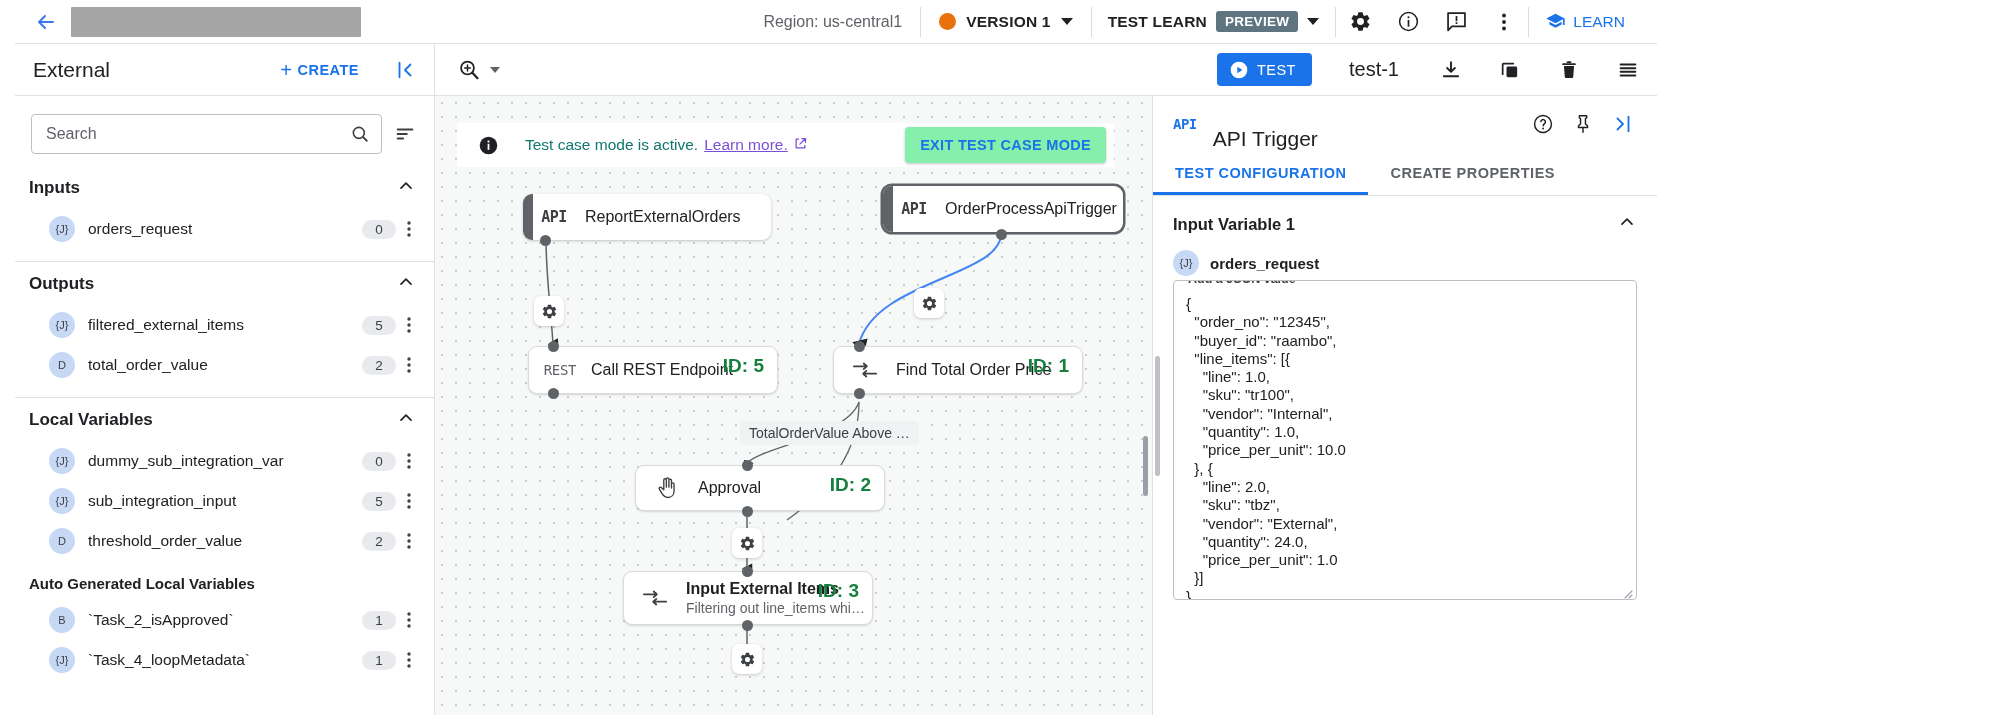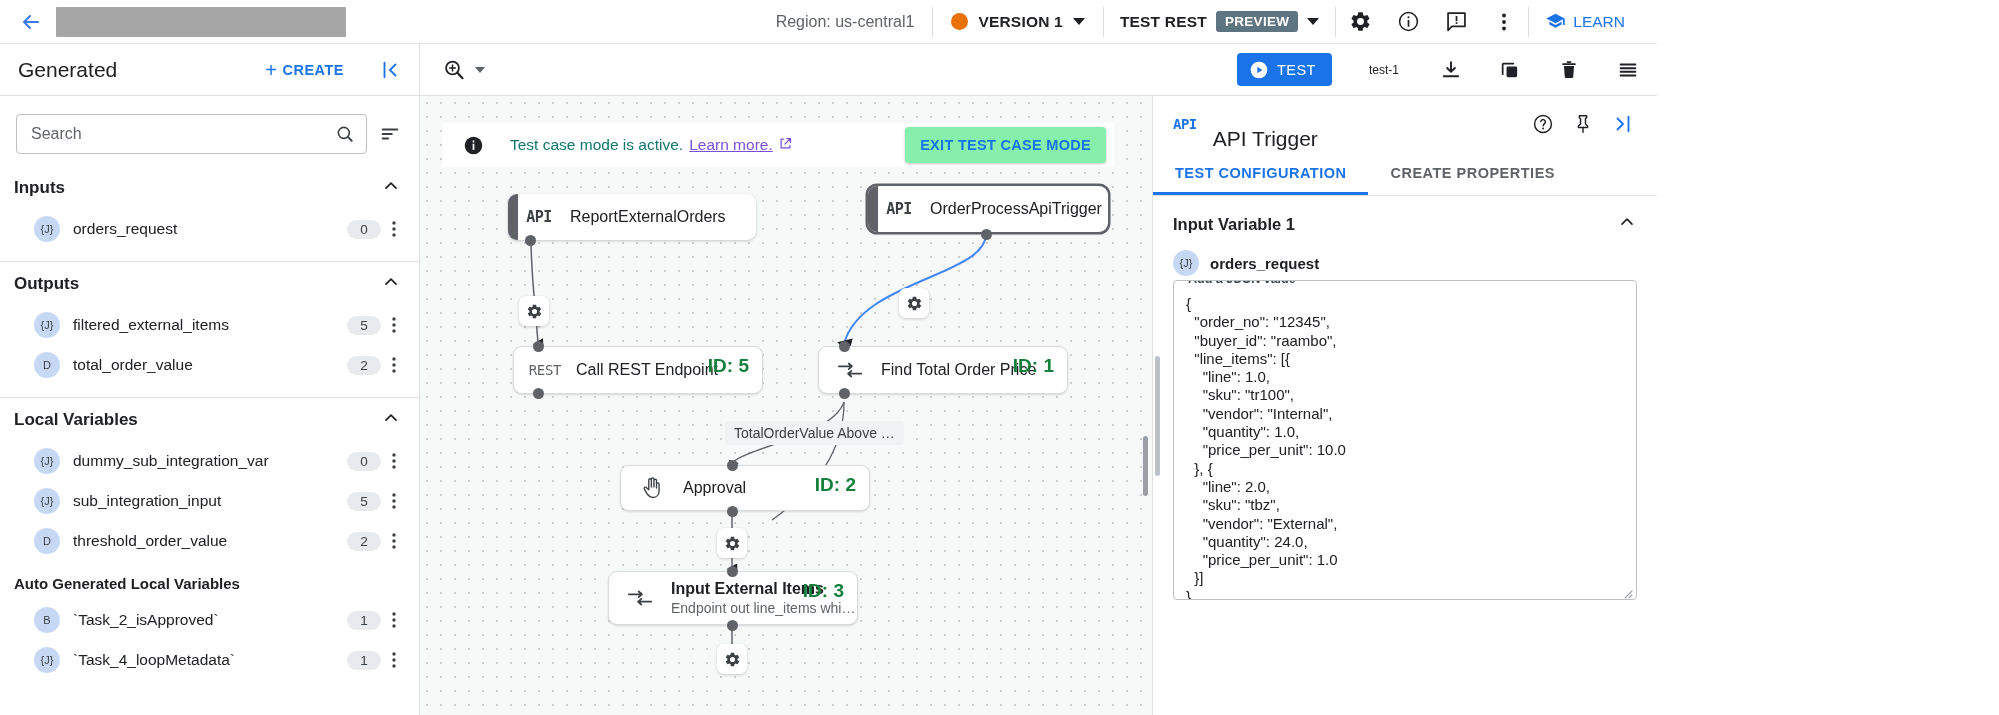--- a/index.html
+++ b/index.html
@@ -2,21 +2,21 @@
 <html><head>
 <meta charset="utf-8">
 <style>
   * { box-sizing: border-box; margin: 0; padding: 0; }
   html, body {
     width: 1999px; height: 715px;
     font-family: "Liberation Sans", sans-serif;
     background: #fff; overflow: hidden;
     -webkit-font-smoothing: antialiased;
   }
-  .app { position: relative; width: 1657px; height: 715px; display: flex; flex-direction: column; }
+  .app { position: relative; width: 1657px; height: 715px; display: flex; flex-direction: column; padding-left: 15px; }
 
   
   .topbar {
     height: 44px; min-height: 44px; background: #fff;
     border-bottom: 1px solid #e0e0e0;
     display: flex; align-items: center; padding: 0 14px;
   }
   .back-arrow { width: 34px; height: 34px; display:flex; align-items:center; justify-content:center; color:#3b78e7; cursor:pointer; }
   .title-redaction { width: 290px; height: 30px; background: #a6a6a6; margin-left: 8px; border-radius: 1px; }
   .topbar-spacer { flex: 1; }
@@ -39,21 +39,21 @@
   .panel-title { font-size: 21px; color:#202124; flex:1;}
   .create-btn { display:flex; align-items:center; gap:5px; color:#1a73e8; font-size:14.5px; font-weight:bold; letter-spacing:.5px; cursor:pointer; padding-right:16px;}
   .plus-glyph { font-size:20px; font-weight:normal; line-height:1;}
   .vdiv { width:1px; background:#dadce0; margin: 11px 0; }
   .collapse-btn { width: 58px; display:flex;align-items:center;justify-content:center;color:#1a73e8;cursor:pointer;font-size:20px;}
   .subbar-canvas { flex:1; display:flex; align-items:center; }
   .zoom-ctl { display:flex; align-items:center; gap:9px; padding: 0 20px 0 22px; cursor:pointer;}
   .caret-sm { width:0;height:0;border-left:5px solid transparent;border-right:5px solid transparent;border-top:6px solid #5f6368;}
   .subbar-canvas-spacer { flex:1; }
   .test-btn { background:#1a73e8; color:#fff; border-radius:4px; height:33px; display:flex; align-items:center; gap:8px; padding: 0 16px 0 12px; font-size:14.5px; font-weight:normal; letter-spacing:.5px; cursor:pointer;}
-  .testname { font-size:12px; color:#202124; padding: 0 22px; white-space:nowrap;}
+  .testname { font-size:20px; color:#202124; padding: 0 22px; white-space:nowrap;}
   .sb-icon { width:58px; height:52px; display:flex;align-items:center;justify-content:center; cursor:pointer; color:#202124;}
 
   
   .body-row { flex:1; display:flex; min-height:0; }
 
   
   .sidebar { width:420px; min-width:420px; border-right:1px solid #e0e0e0; display:flex; flex-direction:column; background:#fff; overflow:hidden;}
   .search-row { display:flex; align-items:center; padding: 18px 16px 12px 16px; gap:10px;}
   .search-box { flex:1; height:40px; border:1px solid #bdc1c6; border-radius:4px; display:flex; align-items:center; padding: 0 11px 0 14px;}
   .search-box input { border:none; outline:none; flex:1; font-size:16px; color:#202124; font-family:"Liberation Sans", sans-serif; background:transparent;}
@@ -142,21 +142,21 @@
     <div class="tb-sep"></div>
 
     <div class="tb-version">
       <span class="version-dot"></span>
       <span class="version-label">VERSION 1</span>
       <span class="caret-down"></span>
     </div>
     <div class="tb-sep"></div>
 
     <div class="tb-testcase">
-      <span class="tc-label">TEST REST</span>
+      <span class="tc-label">TEST LEARN</span>
       <span class="preview-chip">PREVIEW</span>
       <span class="caret-down"></span>
     </div>
     <div class="tb-sep"></div>
 
     <div class="tb-icons">
       <div class="tb-icon">
         <svg width="23" height="23" viewBox="0 0 24 24" fill="#202124">
             <path d="M19.14 12.94a7.5 7.5 0 000-1.88l2.03-1.58a.5.5 0 00.12-.64l-1.92-3.32a.5.5 0 00-.6-.22l-2.39.96a7.3 7.3 0 00-1.63-.94l-.36-2.54a.5.5 0 00-.5-.42h-3.84a.5.5 0 00-.5.42l-.36 2.54c-.59.24-1.13.56-1.63.94l-2.39-.96a.5.5 0 00-.6.22L2.65 8.84a.5.5 0 00.12.64l2.03 1.58a7.5 7.5 0 000 1.88l-2.03 1.58a.5.5 0 00-.12.64l1.92 3.32c.13.22.38.3.6.22l2.39-.96c.5.38 1.04.7 1.63.94l.36 2.54c.04.24.25.42.5.42h3.84c.25 0 .46-.18.5-.42l.36-2.54c.59-.24 1.13-.56 1.63-.94l2.39.96c.22.08.47 0 .6-.22l1.92-3.32a.5.5 0 00-.12-.64l-2.03-1.58zM12 15.6A3.6 3.6 0 1112 8.4a3.6 3.6 0 010 7.2z"></path>
           </svg>
@@ -187,21 +187,21 @@
     <div class="tb-learn">
       <svg width="21" height="21" viewBox="0 0 24 24" fill="#1a73e8">
           <path d="M12 3L1.5 8.5 12 14l8.5-4.45V16h2V8.5L12 3zM5 12.2v3.3L12 19l7-3.5v-3.3L12 16l-7-3.8z"></path>
         </svg>
       <span>LEARN</span>
     </div>
   </div>
 
   <div class="subbar">
     <div class="subbar-left">
-      <div class="panel-title">Generated</div>
+      <div class="panel-title">External</div>
       <div class="create-btn">
         <span class="plus-glyph">+</span>
         <span>CREATE</span>
       </div>
       <div class="vdiv"></div>
       <div class="collapse-btn">
         <svg width="22" height="22" viewBox="0 0 24 24" fill="none">
             <path d="M6 4v16" stroke="#1a73e8" stroke-width="2" stroke-linecap="round"></path>
             <path d="M18 6l-6 6 6 6" stroke="#1a73e8" stroke-width="2" stroke-linecap="round" stroke-linejoin="round"></path>
           </svg>
@@ -516,21 +516,21 @@
 
       <div class="node" style="left:188px; top:475px; width:250px; height:54px;">
         <span class="node-ico">
           <svg width="26" height="20" viewBox="0 0 28 20" fill="none">
               <path d="M2 6h14M16 6l-3.4-3M16 6l-3.4 3" stroke="#3c4043" stroke-width="1.9" stroke-linecap="round" stroke-linejoin="round"></path>
               <path d="M26 14H12M12 14l3.4-3M12 14l3.4 3" stroke="#3c4043" stroke-width="1.9" stroke-linecap="round" stroke-linejoin="round"></path>
             </svg>
         </span>
         <span class="node-body">
           <span class="node-title" style="display:block;font-weight:bold;">Input External Items</span>
-          <span class="node-sub" style="display:block;">Endpoint out line_items whi…</span>
+          <span class="node-sub" style="display:block;">Filtering out line_items whi…</span>
         </span>
         <span class="node-id">ID: 3</span>
       </div>
       <div class="port" style="left:307px; top:470px;"></div>
       <div class="port" style="left:307px; top:524px;"></div>
 
       <div class="gear-pill" style="left:99px; top:200px;">
         <svg width="17" height="17" viewBox="0 0 24 24" fill="#3c4043">
             <path d="M19.14 12.94a7.5 7.5 0 000-1.88l2.03-1.58a.5.5 0 00.12-.64l-1.92-3.32a.5.5 0 00-.6-.22l-2.39.96a7.3 7.3 0 00-1.63-.94l-.36-2.54a.5.5 0 00-.5-.42h-3.84a.5.5 0 00-.5.42l-.36 2.54c-.59.24-1.13.56-1.63.94l-2.39-.96a.5.5 0 00-.6.22L2.65 8.84a.5.5 0 00.12.64l2.03 1.58a7.5 7.5 0 000 1.88l-2.03 1.58a.5.5 0 00-.12.64l1.92 3.32c.13.22.38.3.6.22l2.39-.96c.5.38 1.04.7 1.63.94l.36 2.54c.04.24.25.42.5.42h3.84c.25 0 .46-.18.5-.42l.36-2.54c.59-.24 1.13-.56 1.63-.94l2.39.96c.22.08.47 0 .6-.22l1.92-3.32a.5.5 0 00-.12-.64l-2.03-1.58zM12 15.6A3.6 3.6 0 1112 8.4a3.6 3.6 0 010 7.2z"></path>
           </svg>

